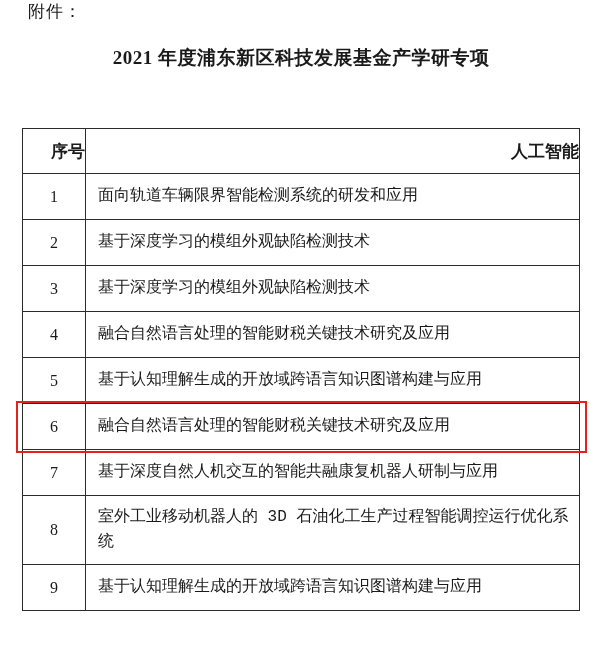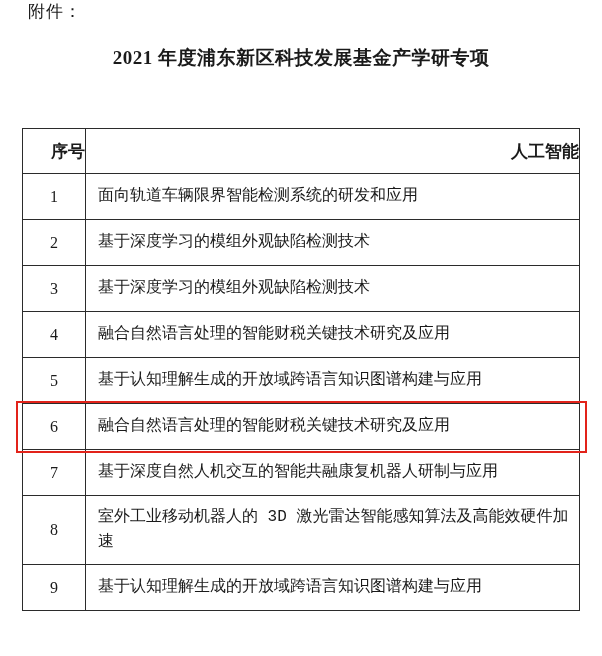--- a/index.html
+++ b/index.html
@@ -138,21 +138,21 @@
         <tr class="body-row">
           <td class="col-no">6</td>
           <td class="col-name">融合自然语言处理的智能财税关键技术研究及应用</td>
         </tr>
         <tr class="body-row">
           <td class="col-no">7</td>
           <td class="col-name">基于深度自然人机交互的智能共融康复机器人研制与应用</td>
         </tr>
         <tr class="body-row row-tall">
           <td class="col-no">8</td>
-          <td class="col-name">室外工业移动机器人的 3D 激光雷达智能感知算法及高能效硬件加速</td>
+          <td class="col-name">室外工业移动机器人的 3D 石油化工生产过程智能调控运行优化系统</td>
         </tr>
         <tr class="body-row">
           <td class="col-no">9</td>
           <td class="col-name">基于认知理解生成的开放域跨语言知识图谱构建与应用</td>
         </tr>
       </tbody>
     </table>
   </div>
 
   <div class="highlight-box" style="top: 400.5px; height: 52px; left: 15.5px; width: 571px; border-color: rgb(226, 35, 26);"></div>

